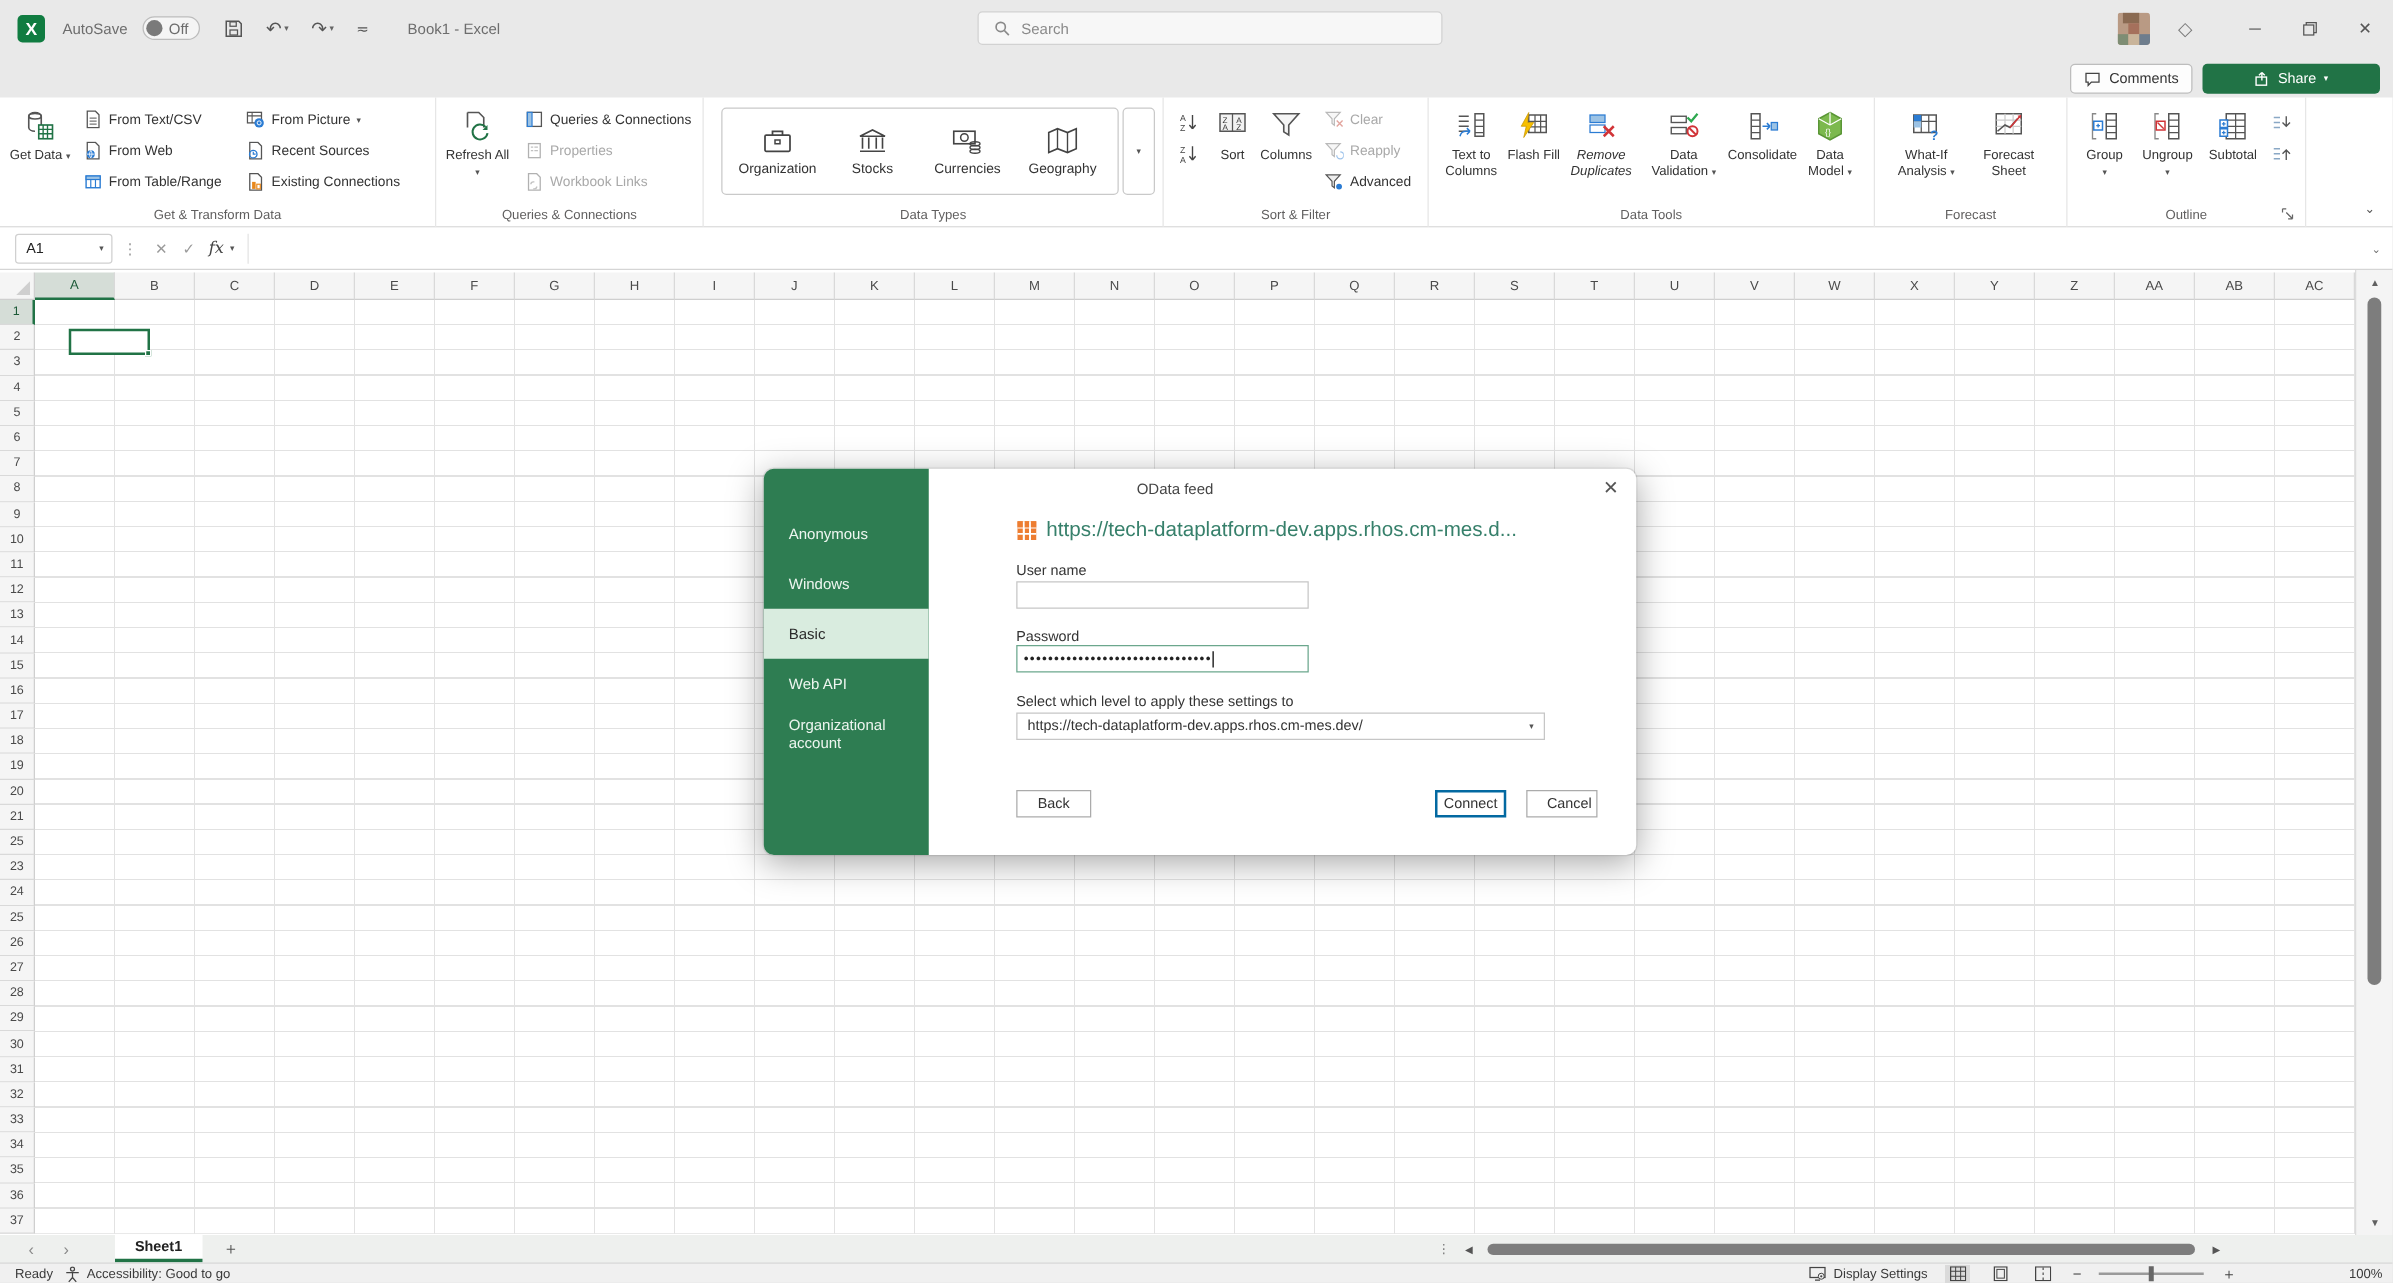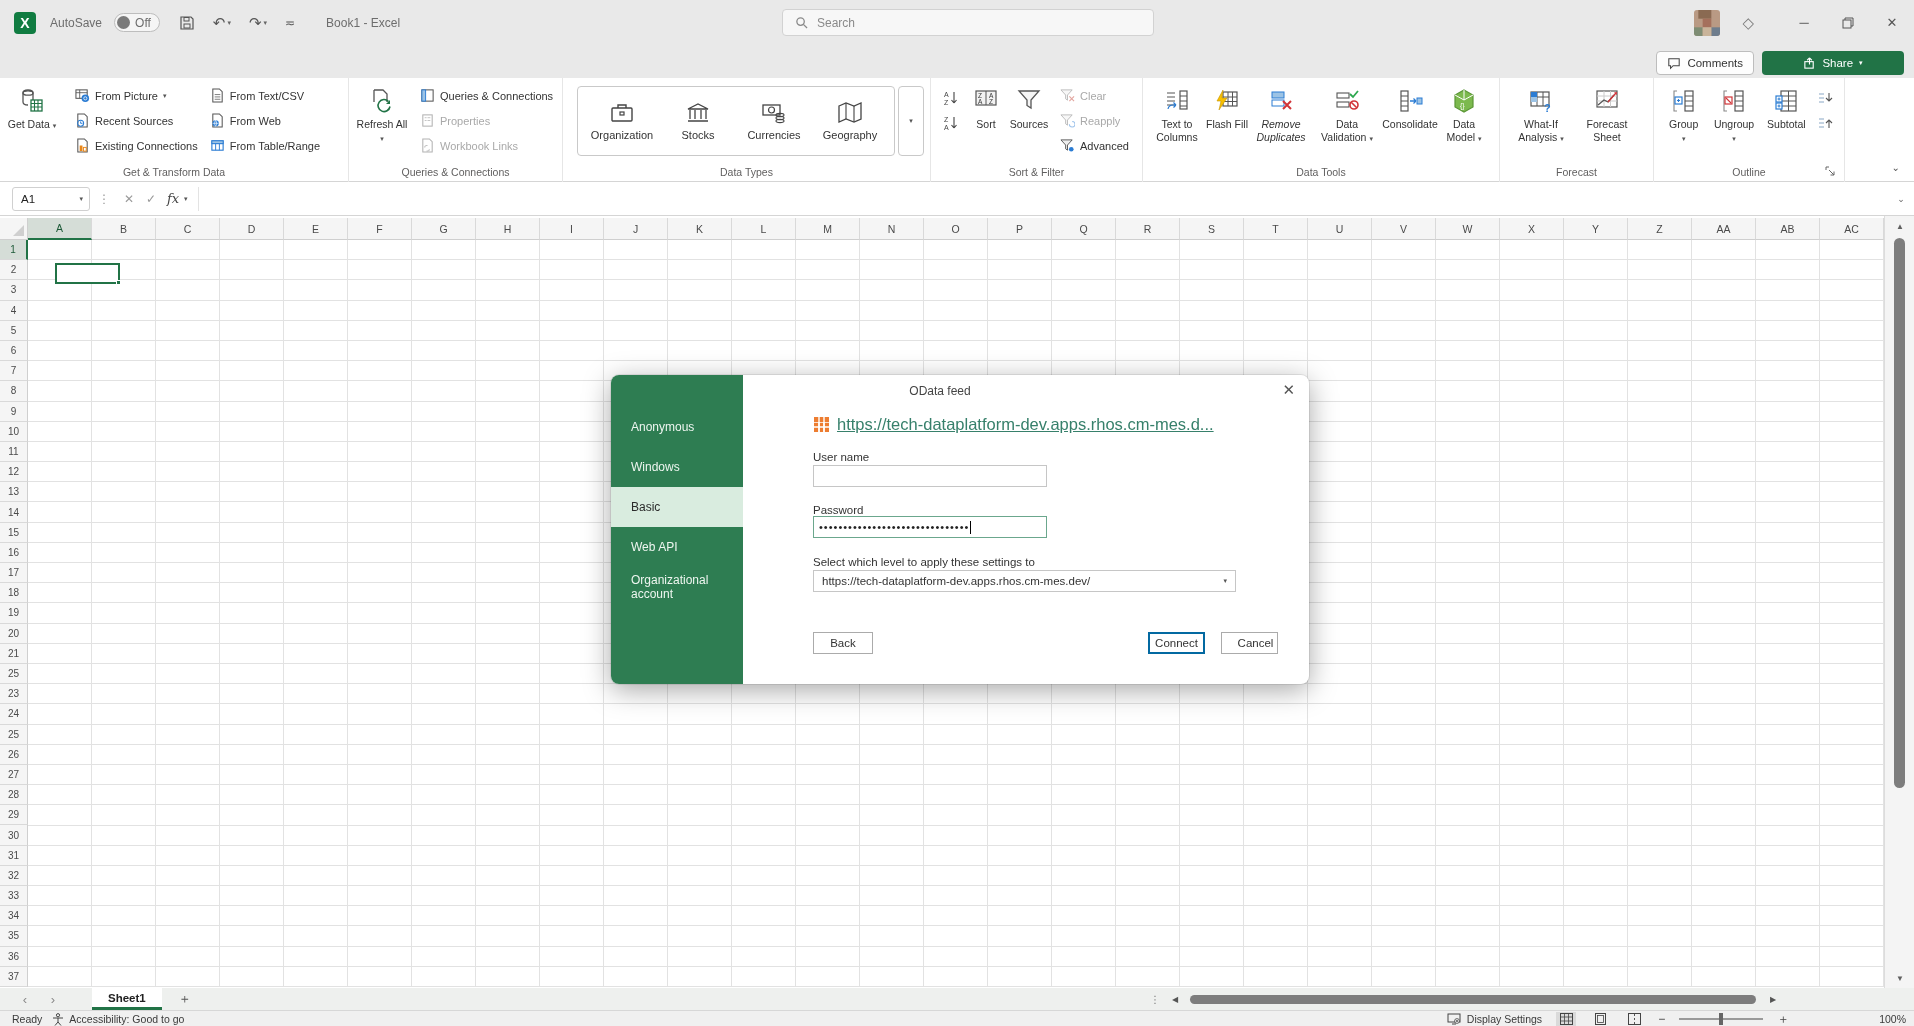--- a/index.html
+++ b/index.html
@@ -201,20 +201,45 @@
         <svg width="26" height="26" viewBox="0 0 26 26">
             <path d="M4 5c0-1.7 2.2-3 5-3s5 1.3 5 3v7" fill="none" stroke="#555" stroke-width="1.3"></path>
             <ellipse cx="9" cy="5" rx="5" ry="2.2" fill="none" stroke="#555" stroke-width="1.3"></ellipse>
             <path d="M4 5v9c0 1.7 2.2 3 5 3" fill="none" stroke="#555" stroke-width="1.3"></path>
             <rect x="12" y="12" width="11" height="11" fill="#fff" stroke="#217346" stroke-width="1.3"></rect>
             <path d="M12 15.5h11M12 19h11M15.5 12v11M19 12v11" stroke="#217346" stroke-width="1.1"></path>
           </svg>
       </span>
       <span class="lblwrap"><span>Get Data</span> <span class="dd">▾</span></span>
     </div>
+    <div class="rcol" style="margin-left:6px;">
+      <div class="btn-sm">
+        <svg width="15" height="15" viewBox="0 0 16 16">
+            <path d="M3 1h7l3 3v11H3z" fill="#fff" stroke="#555" stroke-width="1.1"></path>
+            <path d="M5 7h6M5 9.5h6M5 12h6" stroke="#777" stroke-width="1"></path>
+          </svg>
+        <span>From Text/CSV</span>
+      </div>
+      <div class="btn-sm">
+        <svg width="15" height="15" viewBox="0 0 16 16">
+            <path d="M3 1h7l3 3v11H3z" fill="#fff" stroke="#555" stroke-width="1.1"></path>
+            <circle cx="6" cy="11" r="3.4" fill="#2b7cd3"></circle>
+            <path d="M2.8 11h6.4M6 7.8c1.4 2 1.4 4.4 0 6.4M6 7.8c-1.4 2-1.4 4.4 0 6.4" stroke="#fff" stroke-width=".7" fill="none"></path>
+          </svg>
+        <span>From Web</span>
+      </div>
+      <div class="btn-sm">
+        <svg width="15" height="15" viewBox="0 0 16 16">
+            <rect x="2" y="3" width="12" height="10" fill="#fff" stroke="#2b7cd3" stroke-width="1.2"></rect>
+            <path d="M2 6h12M6 3v10M10 3v10" stroke="#2b7cd3" stroke-width="1"></path>
+            <rect x="2" y="3" width="12" height="3" fill="#9cc3e5" stroke="#2b7cd3"></rect>
+          </svg>
+        <span>From Table/Range</span>
+      </div>
+    </div>
     <div class="rcol" style="margin-left:14px;">
       <div class="btn-sm">
         <svg width="15" height="15" viewBox="0 0 16 16">
             <rect x="1" y="2" width="12" height="9" fill="#fff" stroke="#555" stroke-width="1.1"></rect>
             <path d="M1 5h12M5 2v9" stroke="#555" stroke-width=".9"></path>
             <circle cx="11" cy="11" r="4" fill="#2b7cd3"></circle>
             <circle cx="11" cy="11" r="1.7" fill="none" stroke="#fff" stroke-width=".8"></circle>
           </svg>
         <span>From Picture</span>
         <span class="dd">▾</span>
@@ -227,45 +252,20 @@
           </svg>
         <span>Recent Sources</span>
       </div>
       <div class="btn-sm">
         <svg width="15" height="15" viewBox="0 0 16 16">
             <path d="M3 1h7l3 3v11H3z" fill="#fff" stroke="#555" stroke-width="1.1"></path>
             <rect x="5" y="8" width="3" height="6" fill="#e8871a"></rect>
             <rect x="9" y="10" width="3" height="4" fill="none" stroke="#e8871a"></rect>
           </svg>
         <span>Existing Connections</span>
-      </div>
-    </div>
-    <div class="rcol" style="margin-left:6px;">
-      <div class="btn-sm">
-        <svg width="15" height="15" viewBox="0 0 16 16">
-            <path d="M3 1h7l3 3v11H3z" fill="#fff" stroke="#555" stroke-width="1.1"></path>
-            <path d="M5 7h6M5 9.5h6M5 12h6" stroke="#777" stroke-width="1"></path>
-          </svg>
-        <span>From Text/CSV</span>
-      </div>
-      <div class="btn-sm">
-        <svg width="15" height="15" viewBox="0 0 16 16">
-            <path d="M3 1h7l3 3v11H3z" fill="#fff" stroke="#555" stroke-width="1.1"></path>
-            <circle cx="6" cy="11" r="3.4" fill="#2b7cd3"></circle>
-            <path d="M2.8 11h6.4M6 7.8c1.4 2 1.4 4.4 0 6.4M6 7.8c-1.4 2-1.4 4.4 0 6.4" stroke="#fff" stroke-width=".7" fill="none"></path>
-          </svg>
-        <span>From Web</span>
-      </div>
-      <div class="btn-sm">
-        <svg width="15" height="15" viewBox="0 0 16 16">
-            <rect x="2" y="3" width="12" height="10" fill="#fff" stroke="#2b7cd3" stroke-width="1.2"></rect>
-            <path d="M2 6h12M6 3v10M10 3v10" stroke="#2b7cd3" stroke-width="1"></path>
-            <rect x="2" y="3" width="12" height="3" fill="#9cc3e5" stroke="#2b7cd3"></rect>
-          </svg>
-        <span>From Table/Range</span>
       </div>
     </div>
     <div class="rgroup-label">Get &amp; Transform Data</div>
   </div>
 
   <div class="rgroup" style="width:214px;">
     <div class="btn-lg" style="width:54px;">
       <span class="ric">
         <svg width="26" height="26" viewBox="0 0 26 26">
             <path d="M5 2h9l4 4v8" fill="none" stroke="#555" stroke-width="1.3"></path>
@@ -380,21 +380,21 @@
           </svg>
       </span>
       <span class="lblwrap"><span>Sort</span></span>
     </div>
     <div class="btn-lg" style="width:44px;">
       <span class="ric">
         <svg width="26" height="26" viewBox="0 0 26 26">
             <path d="M3 3h20l-8 9v8l-4-2.5V12z" fill="#f5f5f5" stroke="#555" stroke-width="1.3"></path>
           </svg>
       </span>
-      <span class="lblwrap"><span>Sources</span></span>
+      <span class="lblwrap"><span>Columns</span></span>
     </div>
     <div class="rcol" style="margin-left:6px;">
       <div class="btn-sm disabled">
         <svg width="15" height="15" viewBox="0 0 16 16">
             <path d="M1 2h12l-5 5.5V13l-2-1.5V7.5z" fill="#eee" stroke="#666" stroke-width="1"></path>
             <path d="M10 9l5 5m0-5l-5 5" stroke="#c0392b" stroke-width="1.2"></path>
           </svg>
         <span>Clear</span>
       </div>
       <div class="btn-sm disabled">
@@ -750,21 +750,21 @@
       <div class="auth-item">Organizational account</div>
     </div>
 
   <div style="position:absolute; left:202px; top:40px; display:flex; align-items:center; gap:7px;">
     <svg width="17" height="17" viewBox="0 0 17 17">
         <rect x="1" y="1" width="15" height="15" fill="#ed7d31"></rect>
         <path d="M1 6h15M1 11h15M6 1v15M11 1v15" stroke="#fff" stroke-width="1.4"></path>
         <rect x="1" y="1" width="15" height="5" fill="#ed7d31"></rect>
         <path d="M6 1v15M11 1v15" stroke="#fff" stroke-width="1.4"></path>
       </svg>
-    <span style="font-size:16.5px; color:#37806b;text-decoration:underline;">https://tech-dataplatform-dev.apps.rhos.cm-mes.d...</span>
+    <span style="font-size:16.5px; color:#37806b;">https://tech-dataplatform-dev.apps.rhos.cm-mes.d...</span>
   </div>
 
   <div class="dlg-label" style="position:absolute; left:202px; top:76px;">User name</div>
   <div class="dlg-input" style="position:absolute; left:202px; top:90px;">
       <span></span>
     </div>
 
   <div class="dlg-label" style="position:absolute; left:202px; top:129px;">Password</div>
   <div class="dlg-input" id="password-input" style="position:absolute; left:202px; top:141px;">
       <span>•••••••••••••••••••••••••••••••</span>

